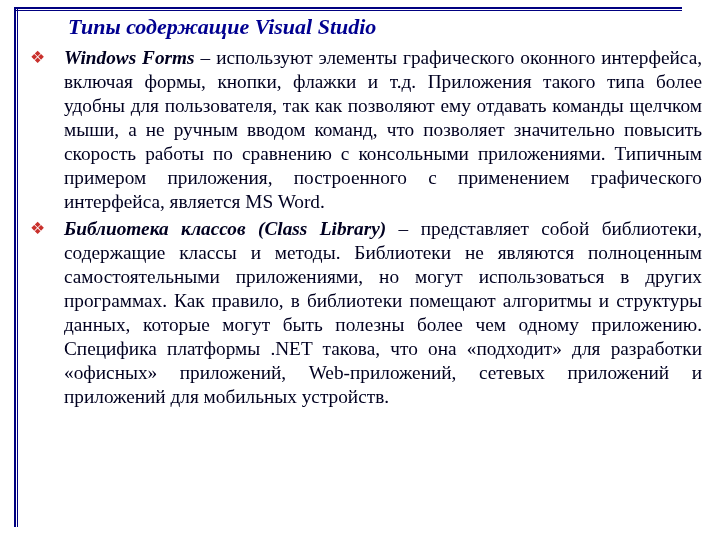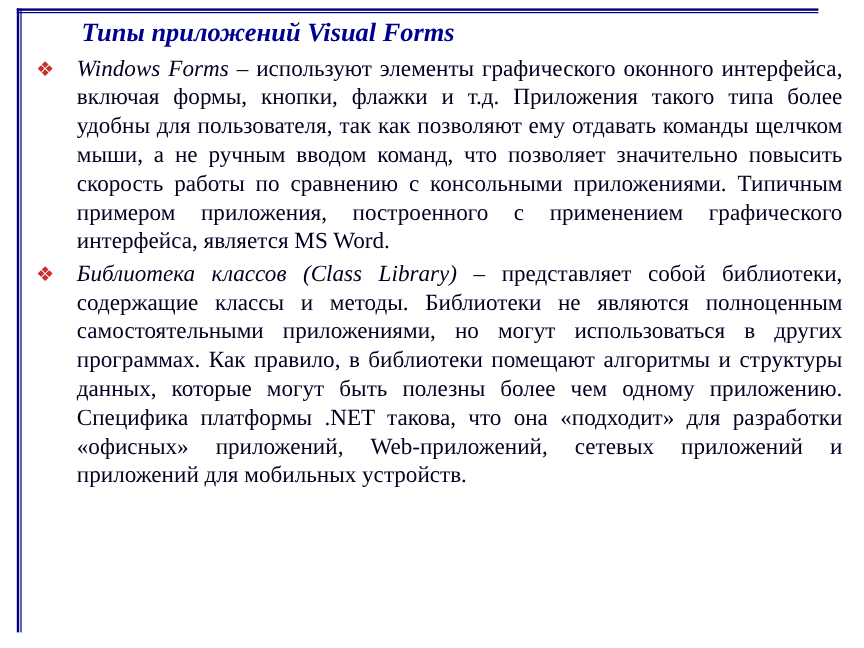--- a/index.html
+++ b/index.html
@@ -78,34 +78,34 @@
   ul.bullets > li::before {
     content: "❖";
     position: absolute;
     left: 4px;
     top: 1px;
     color: #c9302c;
     font-size: 17px;
   }
   .lead {
     font-style: italic;
-    font-weight: normal;
+    font-weight: bold;
   }
 </style>
 </head>
 <body>
 
 <div class="slide">
   <div class="frame-top-h"></div>
   <div class="frame-top-h2"></div>
   <div class="frame-left-v"></div>
   <div class="frame-left-v2"></div>
 
   <div class="content">
-    <div class="title">Типы приложений Visual Forms</div>
+    <div class="title">Типы содержащие Visual Studio</div>
 
     <ul class="bullets">
       <li>
         <span class="lead">Windows Forms</span><span> – </span><span>используют элементы графического оконного интерфейса, включая формы, кнопки, флажки и т.д. Приложения такого типа более удобны для пользователя, так как позволяют ему отдавать команды щелчком мыши, а не ручным вводом команд, что позволяет значительно повысить скорость работы по сравнению с консольными приложениями. Типичным примером приложения, построенного с применением графического интерфейса, является MS Word.</span>
       </li>
       <li>
         <span class="lead">Библиотека классов (Class Library)</span><span> – </span><span>представляет собой библиотеки, содержащие классы и методы. Библиотеки не являются полноценным самостоятельными приложениями, но могут использоваться в других программах. Как правило, в библиотеки помещают алгоритмы и структуры данных, которые могут быть полезны более чем одному приложению. Специфика платформы .NET такова, что она «подходит» для разработки «офисных» приложений, Web-приложений, сетевых приложений и приложений для мобильных устройств.</span>
       </li>
     </ul>
   </div>

